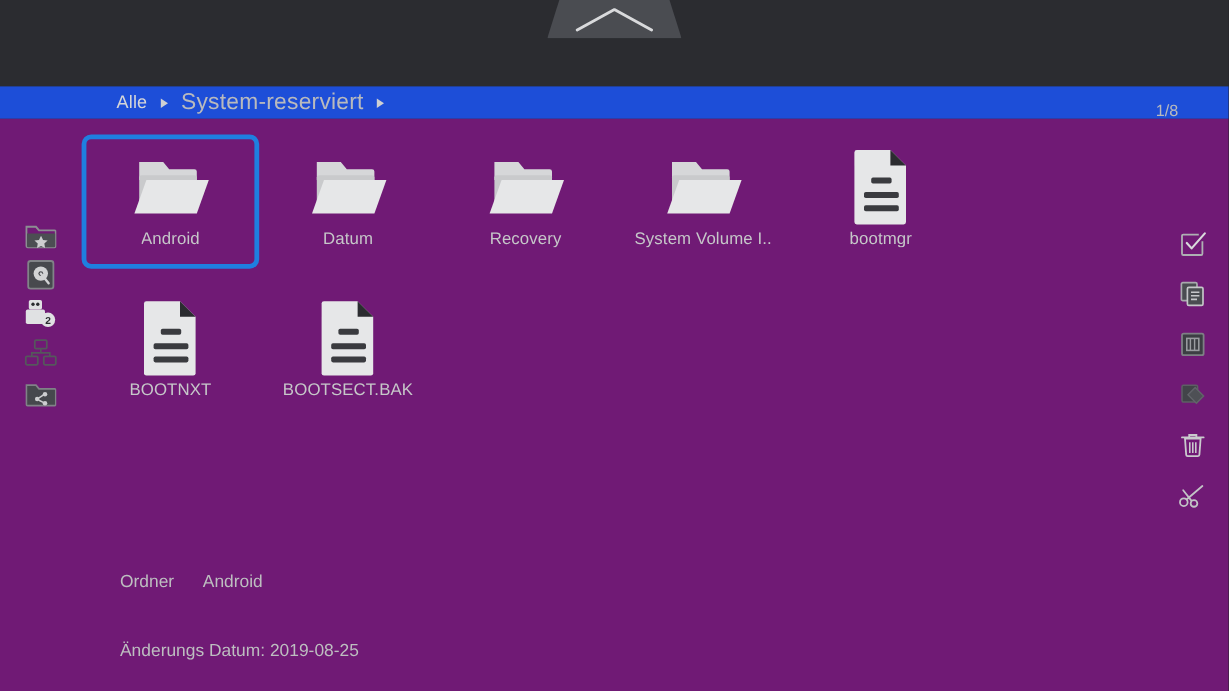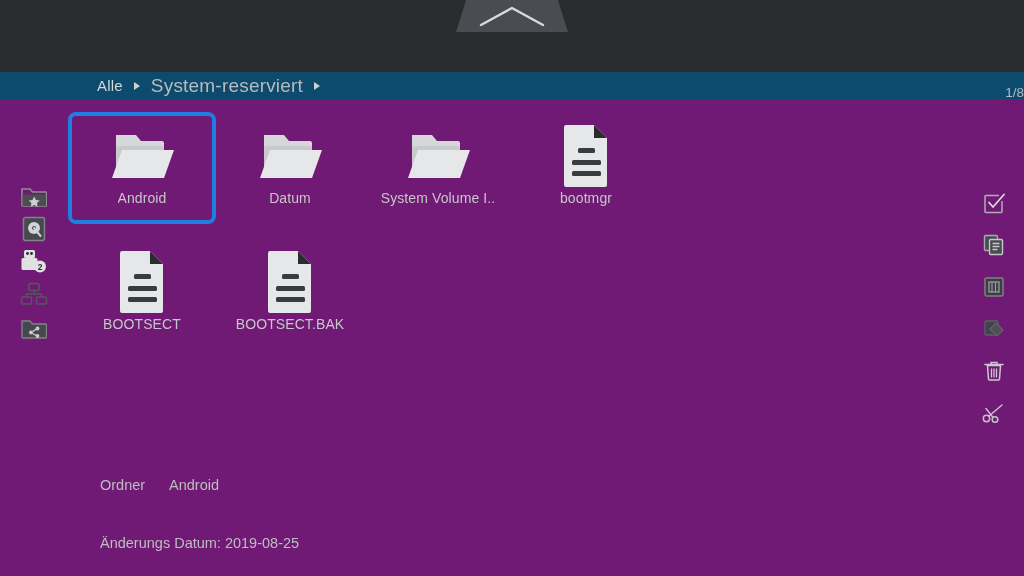--- a/index.html
+++ b/index.html
@@ -46,21 +46,21 @@
     justify-content: center;
   }
 
   
   .crumbbar {
     position: absolute;
     left: 0;
     top: 72px;
     width: 1024px;
     height: 27px;
-    background: #0c4a6e;
+    background: #1d4ed8;
     display: flex;
     align-items: center;
   }
   .crumb-inner {
     display: flex;
     align-items: center;
     margin-left: 97px;
     gap: 0;
   }
   .crumb {
@@ -78,20 +78,21 @@
     border-top: 4.5px solid transparent;
     border-bottom: 4.5px solid transparent;
   }
   .pagecount {
     position: absolute;
     right: 0;
     top: 0;
     height: 41px;
     display: flex;
     align-items: center;
+    padding-right: 42px;
     font-size: 13.5px;
     color: #b9babd;
   }
 
   
   .content {
     position: absolute;
     left: 0;
     top: 99px;
     width: 1024px;
@@ -257,20 +258,30 @@
             <svg width="66" height="58" viewBox="0 0 66 58">
               <path d="M7 9 h20 l5 6 h21 a2 2 0 0 1 2 2 v7 h-48 z" fill="#d6d7d9"></path>
               <rect x="7" y="20" width="48" height="26" rx="2" fill="#c9cacc"></rect>
               <path d="M13 24 h52 l-10 28 h-52 z" fill="#e6e7e8"></path>
             </svg>
           </div>
           <div class="cell-label">Datum</div>
         </div>
 
 
+        <div class="cell">
+          <div class="icon-wrap">
+            <svg width="66" height="58" viewBox="0 0 66 58">
+              <path d="M7 9 h20 l5 6 h21 a2 2 0 0 1 2 2 v7 h-48 z" fill="#d6d7d9"></path>
+              <rect x="7" y="20" width="48" height="26" rx="2" fill="#c9cacc"></rect>
+              <path d="M13 24 h52 l-10 28 h-52 z" fill="#e6e7e8"></path>
+            </svg>
+          </div>
+          <div class="cell-label">Recovery</div>
+        </div>
 
         <div class="cell">
           <div class="icon-wrap">
             <svg width="66" height="58" viewBox="0 0 66 58">
               <path d="M7 9 h20 l5 6 h21 a2 2 0 0 1 2 2 v7 h-48 z" fill="#d6d7d9"></path>
               <rect x="7" y="20" width="48" height="26" rx="2" fill="#c9cacc"></rect>
               <path d="M13 24 h52 l-10 28 h-52 z" fill="#e6e7e8"></path>
             </svg>
           </div>
           <div class="cell-label">System Volume I..</div>
@@ -294,21 +305,21 @@
         <div class="cell">
           <div class="icon-wrap">
             <svg width="56" height="66" viewBox="0 0 56 66">
               <path d="M8 3 h28 l13 13 v47 a2 2 0 0 1 -2 2 h-39 a2 2 0 0 1 -2 -2 v-58 a2 2 0 0 1 2 -2 z" fill="#e6e7e8"></path>
               <path d="M36 3 l13 13 h-13 z" fill="#2b2c30"></path>
               <rect x="20" y="26" width="17" height="5" rx="1.5" fill="#3a3b3f"></rect>
               <rect x="14" y="38" width="29" height="5" rx="1.5" fill="#3a3b3f"></rect>
               <rect x="14" y="49" width="29" height="5" rx="1.5" fill="#3a3b3f"></rect>
             </svg>
           </div>
-          <div class="cell-label">BOOTSECT</div>
+          <div class="cell-label">BOOTNXT</div>
         </div>
 
         <div class="cell">
           <div class="icon-wrap">
             <svg width="56" height="66" viewBox="0 0 56 66">
               <path d="M8 3 h28 l13 13 v47 a2 2 0 0 1 -2 2 h-39 a2 2 0 0 1 -2 -2 v-58 a2 2 0 0 1 2 -2 z" fill="#e6e7e8"></path>
               <path d="M36 3 l13 13 h-13 z" fill="#2b2c30"></path>
               <rect x="20" y="26" width="17" height="5" rx="1.5" fill="#3a3b3f"></rect>
               <rect x="14" y="38" width="29" height="5" rx="1.5" fill="#3a3b3f"></rect>
               <rect x="14" y="49" width="29" height="5" rx="1.5" fill="#3a3b3f"></rect>

